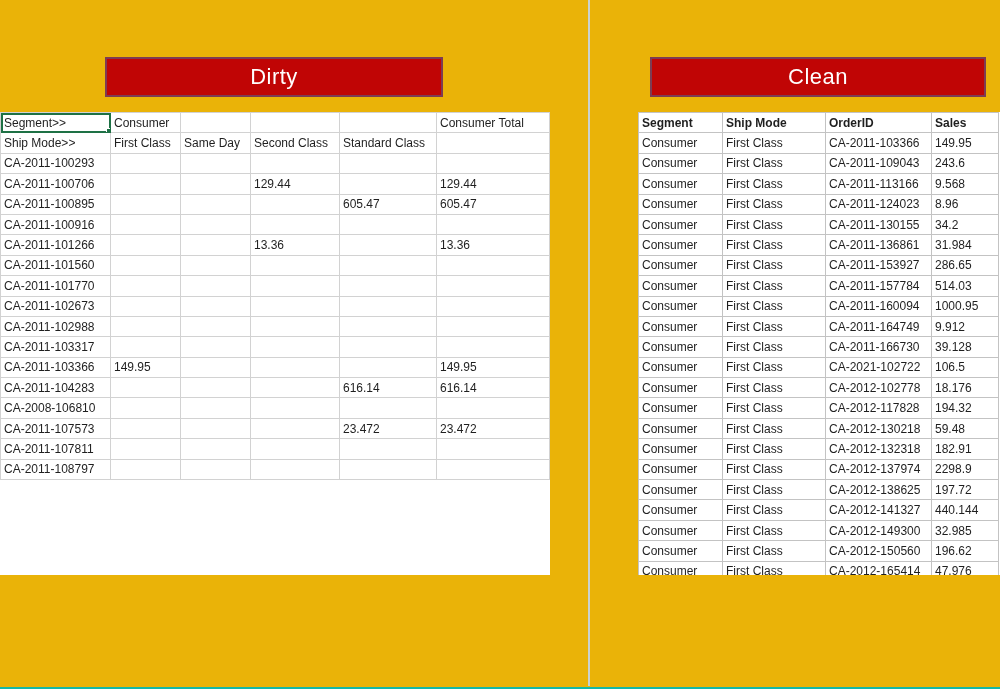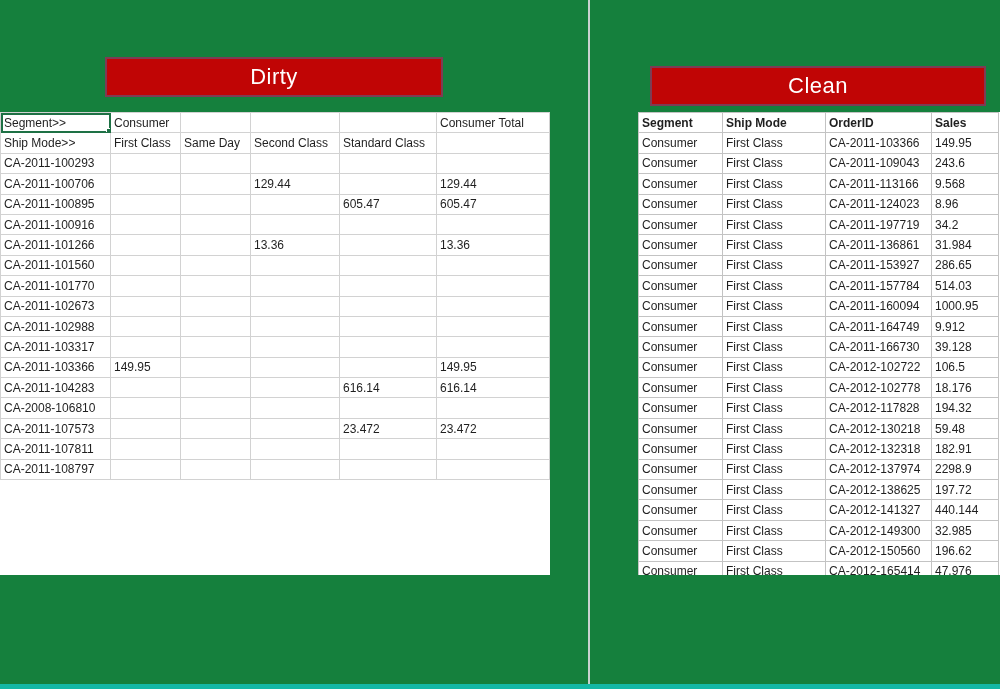--- a/index.html
+++ b/index.html
@@ -1,17 +1,17 @@
 <!DOCTYPE html>
 <html><head>
 <meta charset="utf-8">
 <style>
   html,body{margin:0;padding:0;background:#fff;}
-  #screen{position:relative;width:1000px;height:689px;background:#15803d;overflow:hidden;
-          font-family:"Liberation Sans",sans-serif;border-bottom:5px solid #14b8a6;box-sizing:border-box;}
+  #screen{position:relative;width:1000px;height:689px;background:#eab308;overflow:hidden;
+          font-family:"Liberation Sans",sans-serif;border-bottom:2px solid #14b8a6;box-sizing:border-box;}
   .divider{position:absolute;top:0;width:2px;height:686px;background:#c9d2d0;}
   .banner{position:absolute;top:57px;height:40px;display:flex;align-items:center;justify-content:center;
           color:#fff;font-size:22px;letter-spacing:.5px;box-sizing:border-box;border:2px solid #7d3c54;}
   #dirty-banner{left:105px;width:338px;}
   #clean-banner{left:650px;width:336px;}
   .tablewrap{position:absolute;top:112px;overflow:hidden;background:#fff;}
   #dirty-wrap{left:0;width:550px;height:463px;}
   #clean-wrap{left:638px;width:362px;height:463px;}
   table.sheet{border-collapse:collapse;table-layout:fixed;font-family:"Liberation Sans",sans-serif;
               font-size:12px;color:#1f1f1f;}
@@ -28,21 +28,21 @@
 <body>
 
 <div id="screen">
 
   <div class="divider" style="left:588px;"></div>
 
   <div class="banner" id="dirty-banner" style="background: rgb(192, 5, 5); border-color: rgb(125, 60, 84);">
     <span>Dirty</span>
   </div>
 
-  <div class="banner" id="clean-banner" style="background: rgb(192, 5, 5); border-color: rgb(125, 60, 84); margin-top: 9px;">
+  <div class="banner" id="clean-banner" style="background: rgb(192, 5, 5); border-color: rgb(125, 60, 84);">
     <span>Clean</span>
   </div>
 
   <div class="tablewrap" id="dirty-wrap">
     <table class="sheet">
       <colgroup>
         <col style="width:110px">
           <col style="width:70px">
           <col style="width:70px">
         <col style="width:89px">
@@ -235,21 +235,21 @@
           </tr>
           <tr>
             <td>Consumer</td>
             <td>First Class</td>
             <td>CA-2011-124023</td>
             <td class="num">8.96</td>
           </tr>
           <tr>
             <td>Consumer</td>
             <td>First Class</td>
-            <td>CA-2011-197719</td>
+            <td>CA-2011-130155</td>
             <td class="num">34.2</td>
           </tr>
           <tr>
             <td>Consumer</td>
             <td>First Class</td>
             <td>CA-2011-136861</td>
             <td class="num">31.984</td>
           </tr>
           <tr>
             <td>Consumer</td>
@@ -277,21 +277,21 @@
           </tr>
           <tr>
             <td>Consumer</td>
             <td>First Class</td>
             <td>CA-2011-166730</td>
             <td class="num">39.128</td>
           </tr>
           <tr>
             <td>Consumer</td>
             <td>First Class</td>
-            <td>CA-2012-102722</td>
+            <td>CA-2021-102722</td>
             <td class="num">106.5</td>
           </tr>
           <tr>
             <td>Consumer</td>
             <td>First Class</td>
             <td>CA-2012-102778</td>
             <td class="num">18.176</td>
           </tr>
           <tr>
             <td>Consumer</td>

